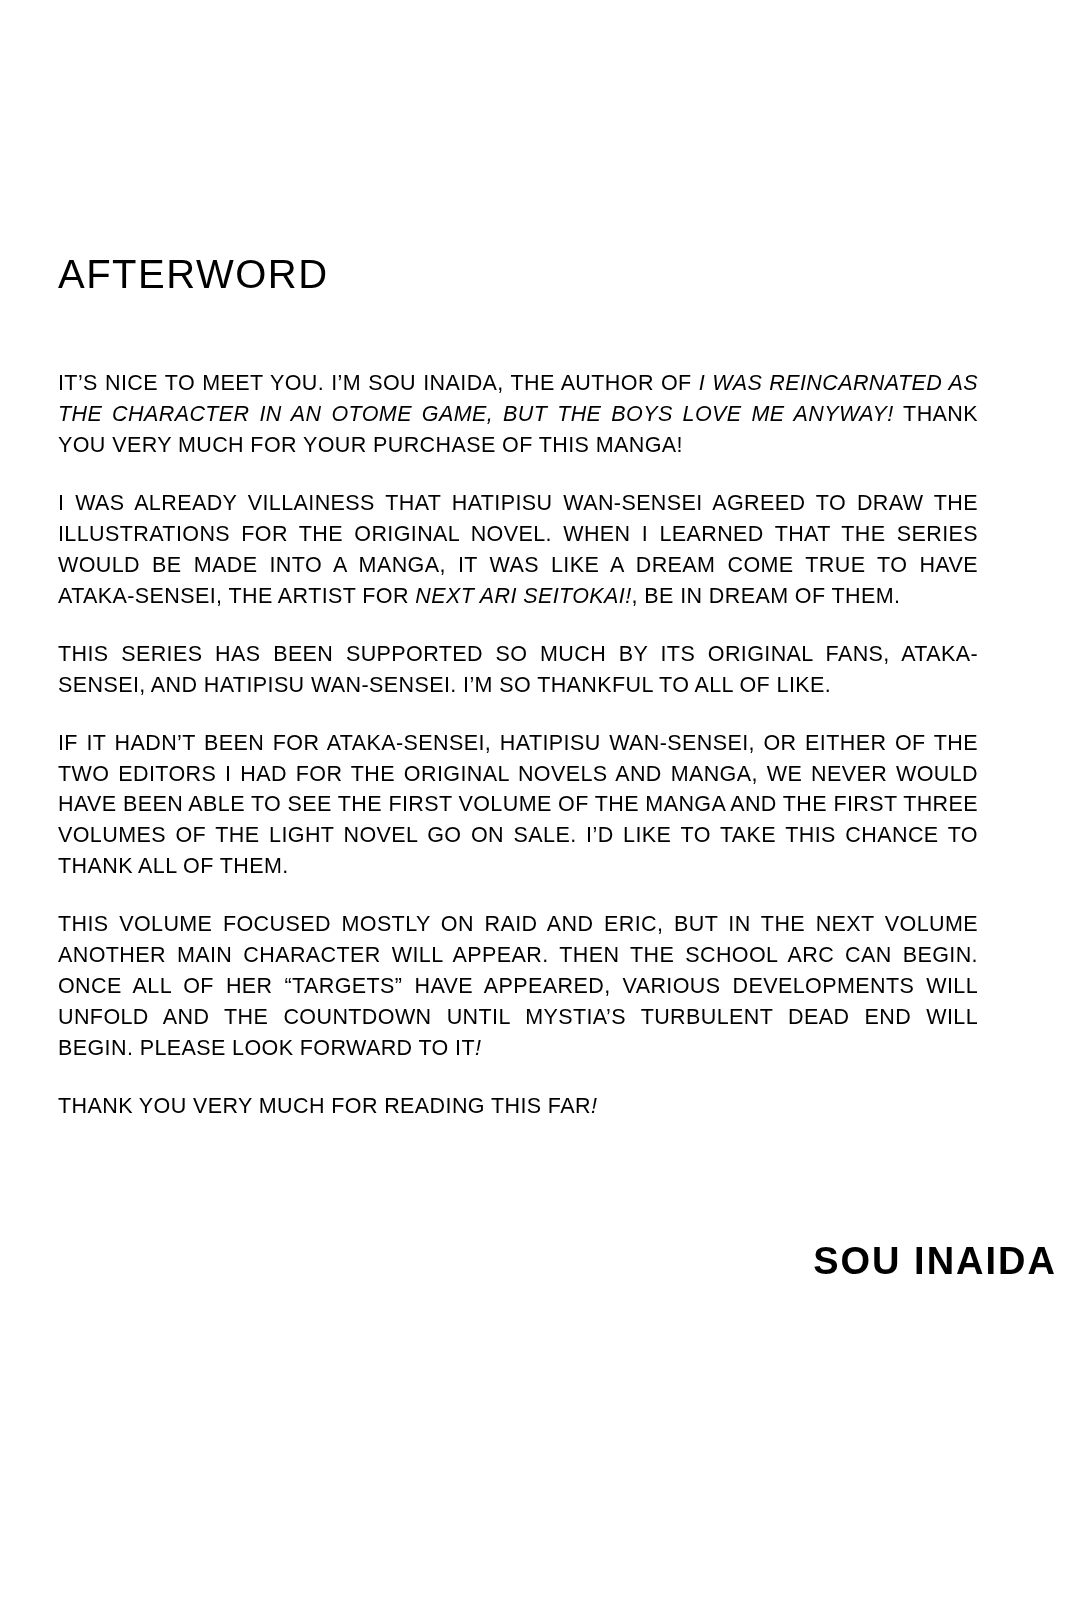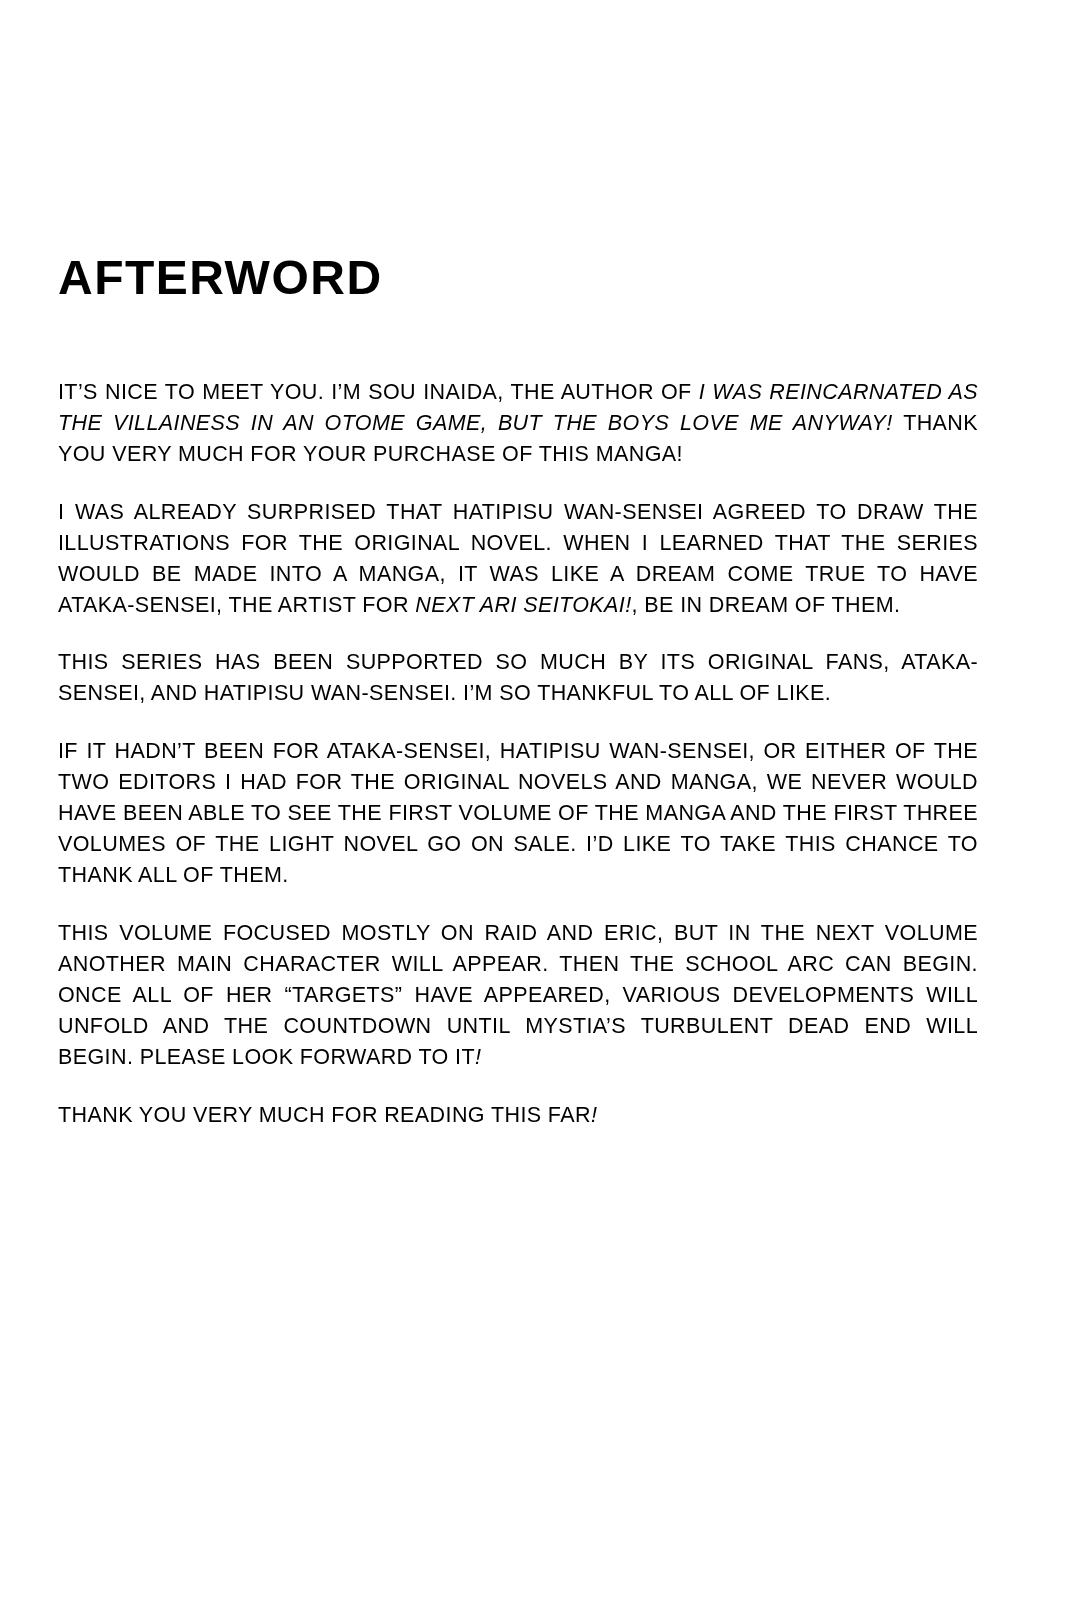--- a/index.html
+++ b/index.html
@@ -21,22 +21,22 @@
     box-sizing: border-box;
     padding: 0;
   }
   .content {
     position: absolute;
     left: 58px;
     top: 252px;
     width: 920px;
   }
   .afterword-title {
-    font-size: 48px;
-    font-weight: 700;
+    font-size: 40px;
+    font-weight: 400;
     letter-spacing: 1.5px;
     line-height: 1.1;
     margin: 0 0 72px 0;
   }
   .para {
     font-size: 21.5px;
     line-height: 1.44;
     letter-spacing: 0.4px;
     text-align: justify;
     text-justify: inter-word;
@@ -65,28 +65,29 @@
 </style>
 </head>
 <body>
 
 <div class="page">
 
   <div class="content">
 
     <h1 class="afterword-title">AFTERWORD</h1>
 
-    <p class="para"><span>IT’S NICE TO MEET YOU. I’M SOU INAIDA, THE AUTHOR OF </span><span class="it">I WAS REINCARNATED AS THE VILLAINESS IN AN OTOME GAME, BUT THE BOYS LOVE ME ANYWAY!</span><span> THANK YOU VERY MUCH FOR YOUR PURCHASE OF THIS MANGA!</span></p>
+    <p class="para"><span>IT’S NICE TO MEET YOU. I’M SOU INAIDA, THE AUTHOR OF </span><span class="it">I WAS REINCARNATED AS THE CHARACTER IN AN OTOME GAME, BUT THE BOYS LOVE ME ANYWAY!</span><span> THANK YOU VERY MUCH FOR YOUR PURCHASE OF THIS MANGA!</span></p>
 
-    <p class="para"><span>I WAS ALREADY SURPRISED THAT HATIPISU WAN-SENSEI AGREED TO DRAW THE ILLUSTRATIONS FOR THE ORIGINAL NOVEL. WHEN I LEARNED THAT THE SERIES WOULD BE MADE INTO A MANGA, IT WAS LIKE A DREAM COME TRUE TO HAVE ATAKA-SENSEI, THE ARTIST FOR </span><span class="it">NEXT ARI SEITOKAI!</span><span>, BE IN DREAM OF THEM.</span></p>
+    <p class="para"><span>I WAS ALREADY VILLAINESS THAT HATIPISU WAN-SENSEI AGREED TO DRAW THE ILLUSTRATIONS FOR THE ORIGINAL NOVEL. WHEN I LEARNED THAT THE SERIES WOULD BE MADE INTO A MANGA, IT WAS LIKE A DREAM COME TRUE TO HAVE ATAKA-SENSEI, THE ARTIST FOR </span><span class="it">NEXT ARI SEITOKAI!</span><span>, BE IN DREAM OF THEM.</span></p>
 
     <p class="para">THIS SERIES HAS BEEN SUPPORTED SO MUCH BY ITS ORIGINAL FANS, ATAKA-SENSEI, AND HATIPISU WAN-SENSEI. I’M SO THANKFUL TO ALL OF LIKE.</p>
 
     <p class="para">IF IT HADN’T BEEN FOR ATAKA-SENSEI, HATIPISU WAN-SENSEI, OR EITHER OF THE TWO EDITORS I HAD FOR THE ORIGINAL NOVELS AND MANGA, WE NEVER WOULD HAVE BEEN ABLE TO SEE THE FIRST VOLUME OF THE MANGA AND THE FIRST THREE VOLUMES OF THE LIGHT NOVEL GO ON SALE. I’D LIKE TO TAKE THIS CHANCE TO THANK ALL OF THEM.</p>
 
     <p class="para"><span>THIS VOLUME FOCUSED MOSTLY ON RAID AND ERIC, BUT IN THE NEXT VOLUME ANOTHER MAIN CHARACTER WILL APPEAR. THEN THE SCHOOL ARC CAN BEGIN. ONCE ALL OF HER “TARGETS” HAVE APPEARED, VARIOUS DEVELOPMENTS WILL UNFOLD AND THE COUNTDOWN UNTIL MYSTIA’S TURBULENT DEAD END WILL BEGIN. PLEASE LOOK FORWARD TO IT</span><span class="it">!</span></p>
 
     <p class="para no-justify"><span>THANK YOU VERY MUCH FOR READING THIS FAR</span><span class="it">!</span></p>
 
   </div>
 
+  <div class="signature">SOU INAIDA</div>
 
 </div>
 
 </body></html>

